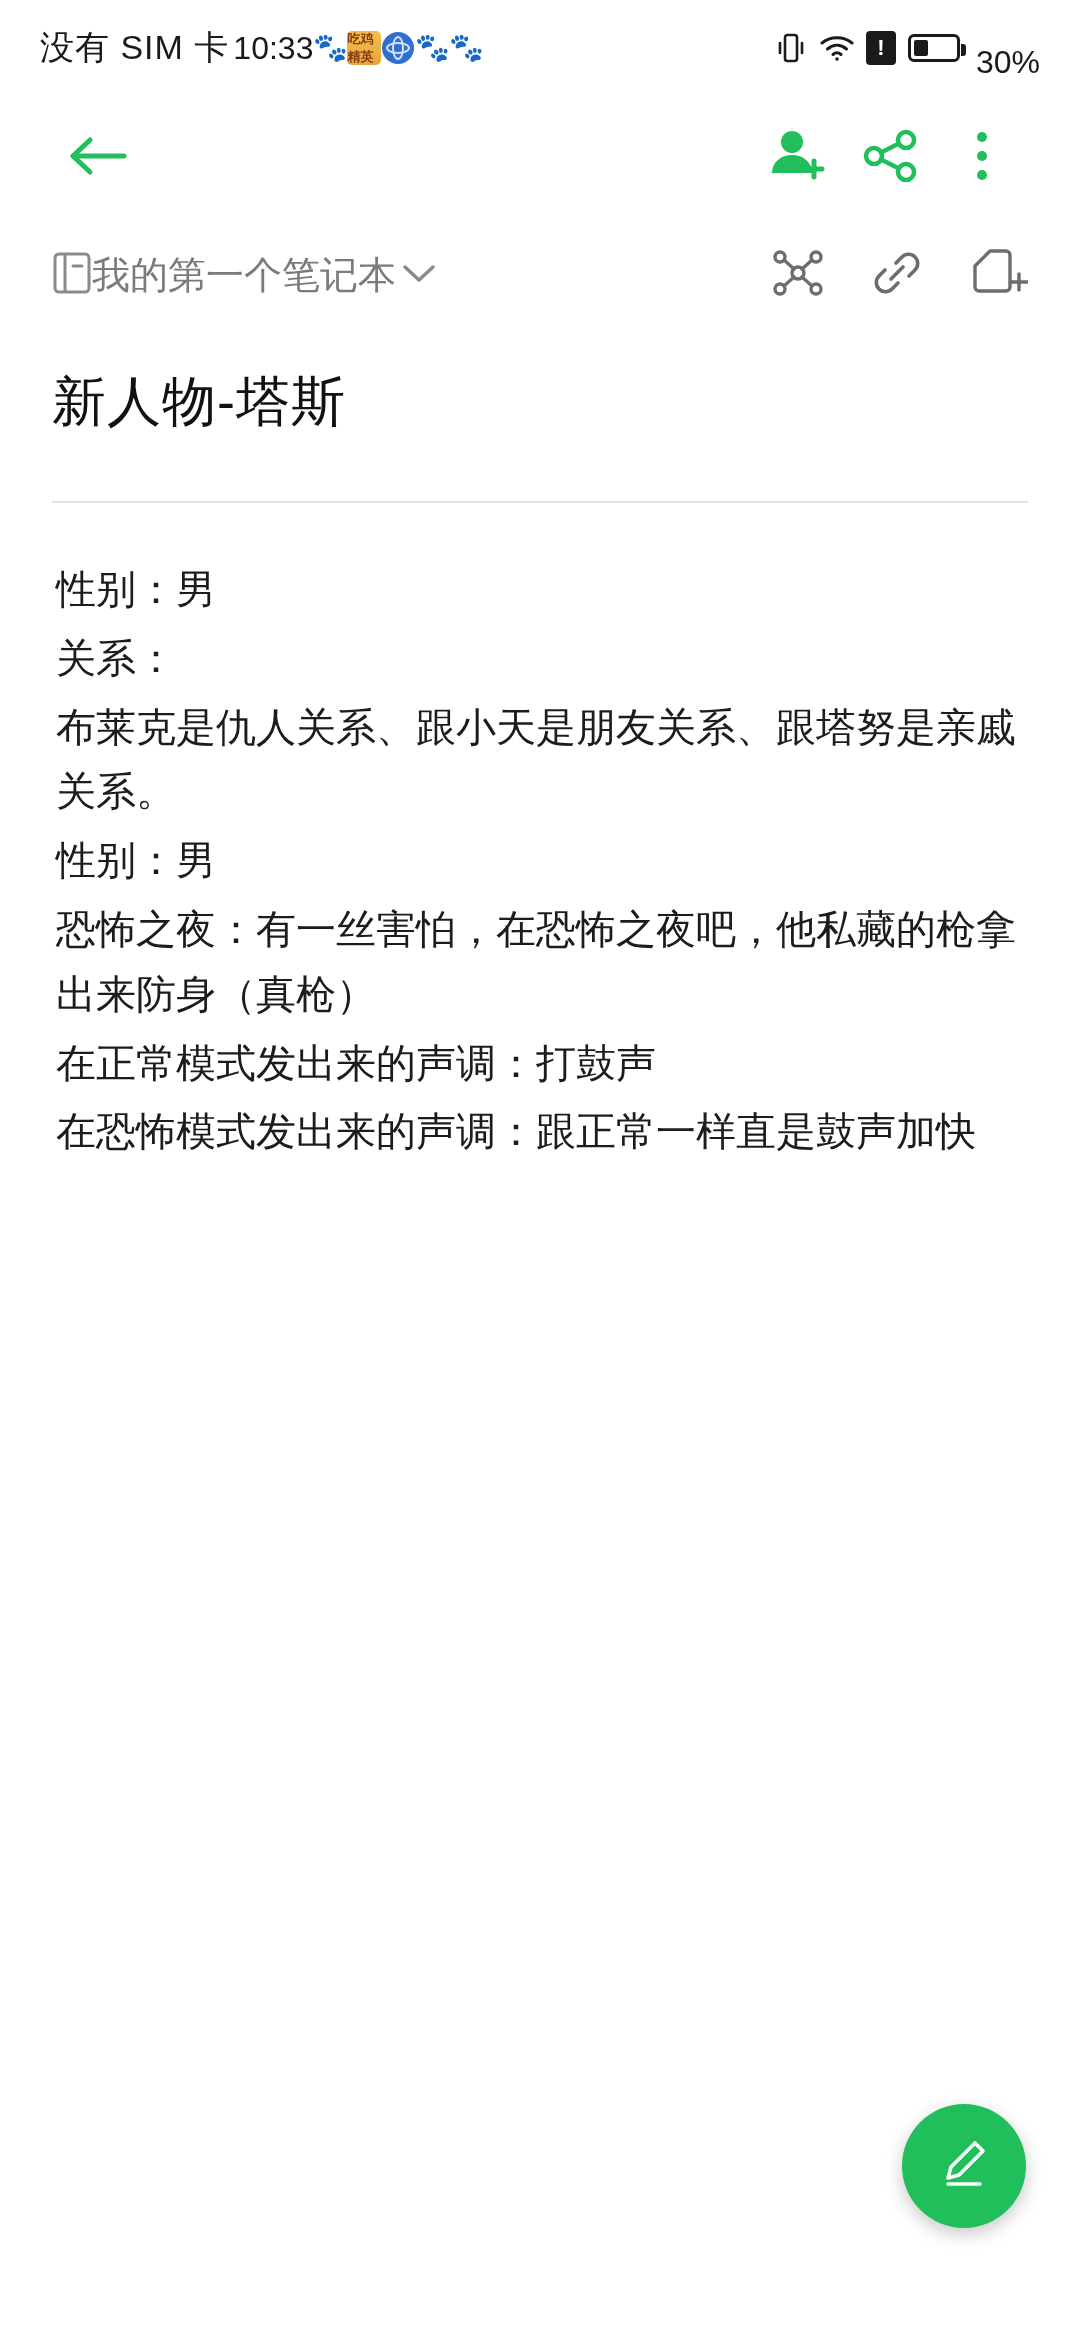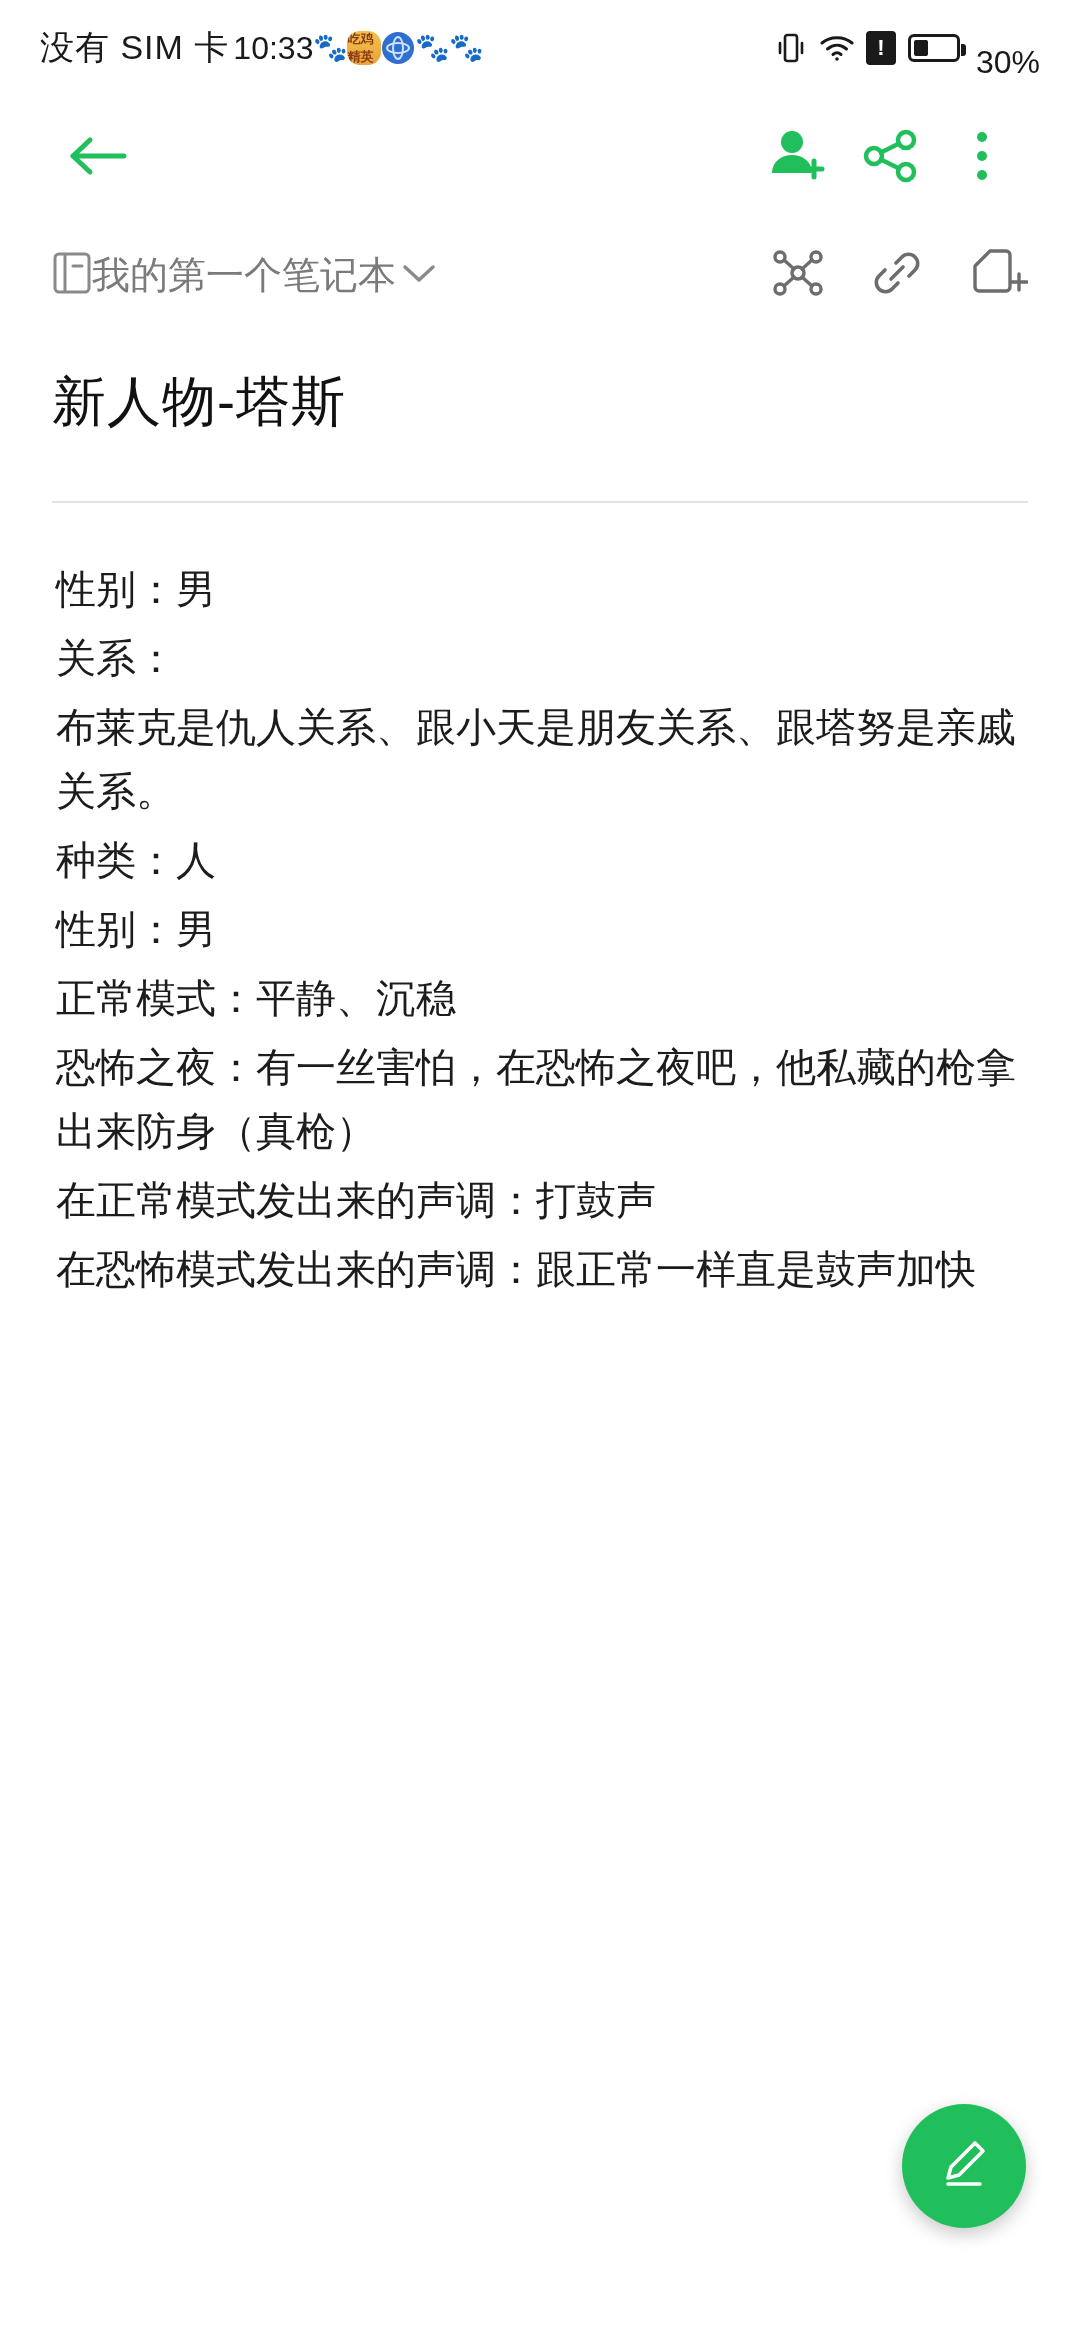--- a/index.html
+++ b/index.html
@@ -37,21 +37,21 @@
     width: 34px; height: 34px;
     display: inline-flex;
     align-items: center;
     justify-content: center;
     font-size: 26px;
     line-height: 1;
   }
   .paw { color: #4a4a4a; font-size: 28px; }
   .appbadge {
     width: 34px; height: 34px;
-    border-radius: 13px;
+    border-radius: 5px;
     background: linear-gradient(#f2c14a, #e8a33d);
     color: #8a3b14;
     font-size: 13px;
     display: inline-flex;
     align-items: center;
     justify-content: center;
     font-weight: bold;
     overflow: hidden;
   }
   .globe {
@@ -297,23 +297,21 @@
   </div>
 </div>
 
 <div class="note-title">新人物-塔斯</div>
 <div class="divider"></div>
 
 <div class="note-body">
   <p>性别：男</p>
   <p>关系：</p>
   <p>布莱克是仇人关系、跟小天是朋友关系、跟塔努是亲戚关系。</p>
-  <p>种类：人</p>
   <p>性别：男</p>
-  <p>正常模式：平静、沉稳</p>
   <p>恐怖之夜：有一丝害怕，在恐怖之夜吧，他私藏的枪拿出来防身（真枪）</p>
   <p>在正常模式发出来的声调：打鼓声</p>
   <p>在恐怖模式发出来的声调：跟正常一样直是鼓声加快</p>
 </div>
 
 <div class="fab">
   <span>
     <svg width="60" height="60" viewBox="0 0 60 60" fill="none">
       <path d="M14 44l3-11L41 9l8 8-24 24z" stroke="#ffffff" stroke-width="3.6" stroke-linejoin="round"></path>
       <path d="M14 50h32" stroke="#ffffff" stroke-width="3.6" stroke-linecap="round"></path>

